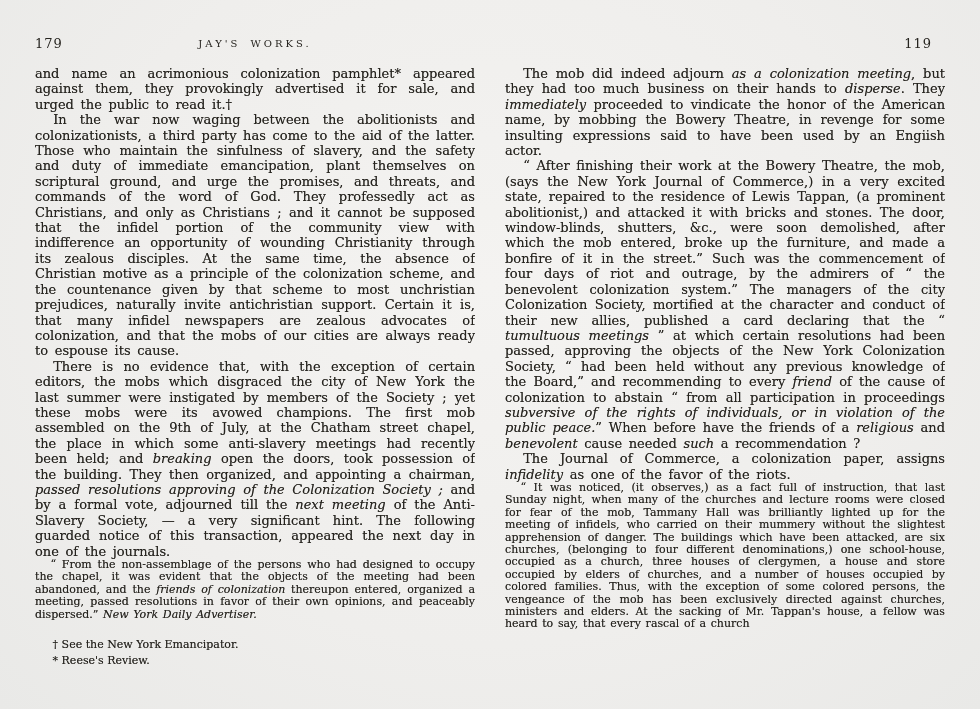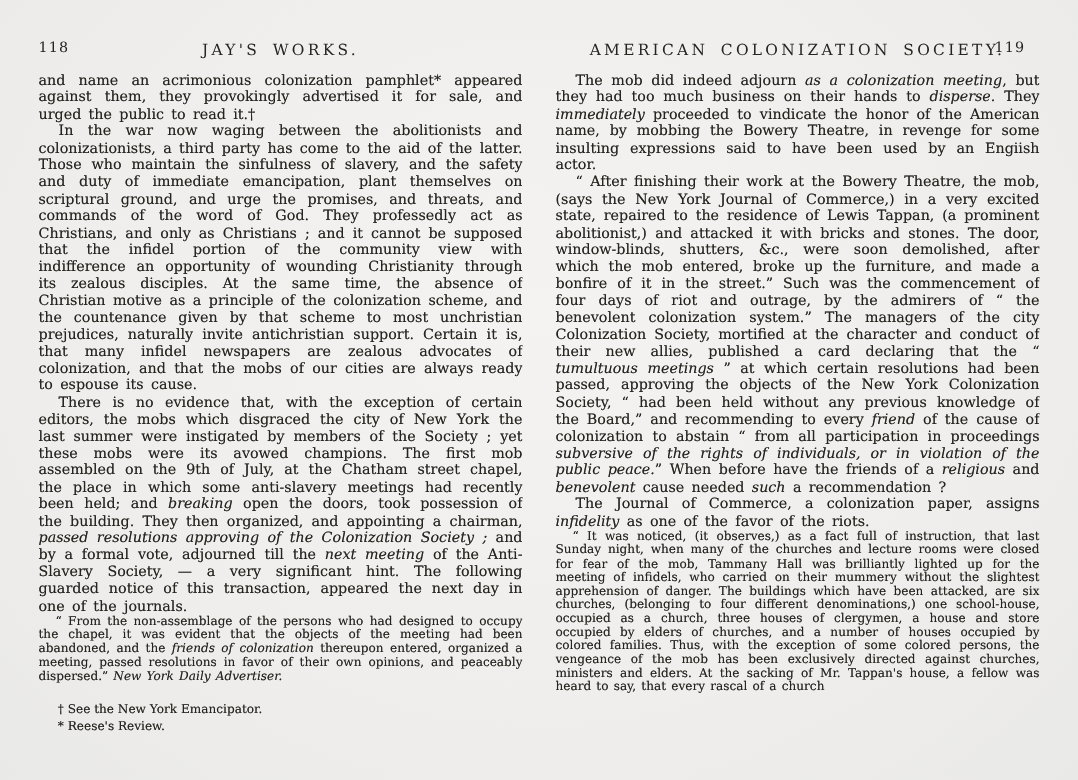--- a/index.html
+++ b/index.html
@@ -34,21 +34,21 @@
     font-size: 13px;
     letter-spacing: 1px;
   }
   .page-left .runhead .num { left: 0; }
   .page-right .runhead .num { right: 13px; }
   .runhead .title {
     position: absolute;
     left: 0; right: 0;
     top: 2px;
     text-align: center;
-    font-size: 14px;
+    font-size: 10px;
     letter-spacing: 3px;
     word-spacing: 4px;
   }
   .pagebody p {
     margin: 0;
     font-size: 13px;
     line-height: 15.4px;
     text-align: justify;
     word-spacing: 2.5px;
     text-shadow: 0 0 0.35px rgba(30,28,24,0.55);
@@ -71,39 +71,38 @@
   }
   i { font-style: italic; }
 </style>
 </head>
 <body>
 
 <div class="spread">
 
   <div class="page page-left">
     <div class="runhead">
-      <span class="num">118</span>
+      <span class="num">179</span>
       <span class="title">JAY'S WORKS.</span>
     </div>
     <div class="pagebody">
         <p class=""><span>and name an acrimonious colonization pamphlet* appeared against them, they provokingly advertised it for sale, and urged the public to read it.†</span></p>
         <p class="indent"><span>In the war now waging between the abolitionists and colonizationists, a third party has come to the aid of the latter. Those who maintain the sinfulness of slavery, and the safety and duty of immediate emancipation, plant themselves on scriptural ground, and urge the promises, and threats, and commands of the word of God. They professedly act as Christians, and only as Christians ; and it cannot be supposed that the infidel portion of the community view with indifference an opportunity of wounding Christianity through its zealous disciples. At the same time, the absence of Christian motive as a principle of the colonization scheme, and the countenance given by that scheme to most unchristian prejudices, naturally invite antichristian support. Certain it is, that many infidel newspapers are zealous advocates of colonization, and that the mobs of our cities are always ready to espouse its cause.</span></p>
         <p class="indent"><span>There is no evidence that, with the exception of certain editors, the mobs which disgraced the city of New York the last summer were instigated by members of the Society ; yet these mobs were its avowed champions. The first mob assembled on the 9th of July, at the Chatham street chapel, the place in which some anti-slavery meetings had recently been held; and </span><i>breaking</i><span> open the doors, took possession of the building. They then organized, and appointing a chairman, </span><i>passed resolutions approving of the Colonization Society ;</i><span> and by a formal vote, adjourned till the </span><i>next meeting</i><span> of the Anti-Slavery Society, — a very significant hint. The following guarded notice of this transaction, appeared the next day in one of the journals.</span></p>
         <p class="small indent gap"><span>“ From the non-assemblage of the persons who had designed to occupy the chapel, it was evident that the objects of the meeting had been abandoned, and the </span><i>friends of colonization</i><span> thereupon entered, organized a meeting, passed resolutions in favor of their own opinions, and peaceably dispersed.”  </span><i>New York Daily Advertiser.</i></p>
       </div>
     <div class="footnotes">
         <p class=""><span>† See the New York Emancipator.</span></p>
         <p class=""><span>* Reese's Review.</span></p>
       </div>
   </div>
 
   <div class="page page-right">
     <div class="runhead">
       <span class="num">119</span>
-      <span class="title">AMERICAN COLONIZATION SOCIETY.</span>
     </div>
     <div class="pagebody">
         <p class="indent"><span>The mob did indeed adjourn </span><i>as a colonization meeting</i><span>, but they had too much business on their hands to </span><i>disperse</i><span>. They </span><i>immediately</i><span> proceeded to vindicate the honor of the American name, by mobbing the Bowery Theatre, in revenge for some insulting expressions said to have been used by an Engiish actor.</span></p>
         <p class="indent"><span>“ After finishing their work at the Bowery Theatre, the mob, (says the New York Journal of Commerce,) in a very excited state, repaired to the residence of Lewis Tappan, (a prominent abolitionist,) and attacked it with bricks and stones. The door, window-blinds, shutters, &amp;c., were soon demolished, after which the mob entered, broke up the furniture, and made a bonfire of it in the street.” Such was the commencement of four days of riot and outrage, by the admirers of “ the benevolent colonization system.” The managers of the city Colonization Society, mortified at the character and conduct of their new allies, published a card declaring that the “ </span><i>tumultuous meetings</i><span> ” at which certain resolutions had been passed, approving the objects of the New York Colonization Society, “ had been held without any previous knowledge of the Board,” and recommending to every </span><i>friend</i><span> of the cause of colonization to abstain “ from all participation in proceedings </span><i>subversive of the rights of individuals, or in violation of the public peace.</i><span>” When before have the friends of a </span><i>religious</i><span> and </span><i>benevolent</i><span> cause needed </span><i>such</i><span> a recommendation ?</span></p>
         <p class="indent"><span>The Journal of Commerce, a colonization paper, assigns </span><i>infidelity</i><span> as one of the favor of the riots.</span></p>
         <p class="small indent gap"><span>“ It was noticed, (it observes,) as a fact full of instruction, that last Sunday night, when many of the churches and lecture rooms were closed for fear of the mob, Tammany Hall was brilliantly lighted up for the meeting of infidels, who carried on their mummery without the slightest apprehension of danger. The buildings which have been attacked, are six churches, (belonging to four different denominations,) one school-house, occupied as a church, three houses of clergymen, a house and store occupied by elders of churches, and a number of houses occupied by colored families. Thus, with the exception of some colored persons, the vengeance of the mob has been exclusively directed against churches, ministers and elders. At the sacking of Mr. Tappan's house, a fellow was heard to say, that every rascal of a church</span></p>
       </div>
   </div>
 
 </div>

